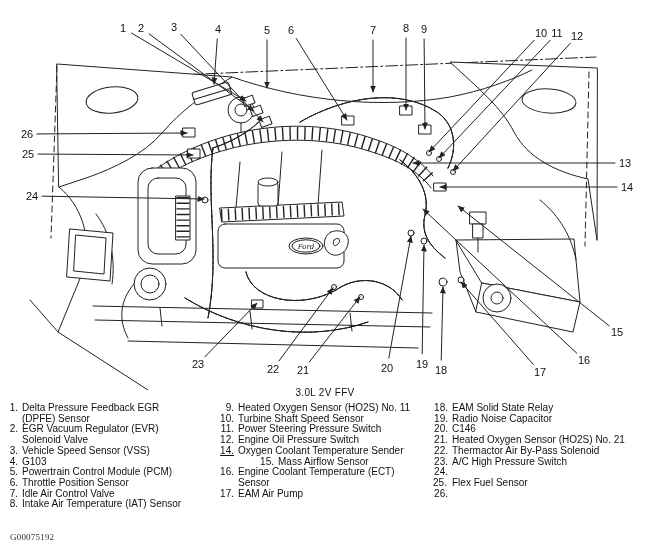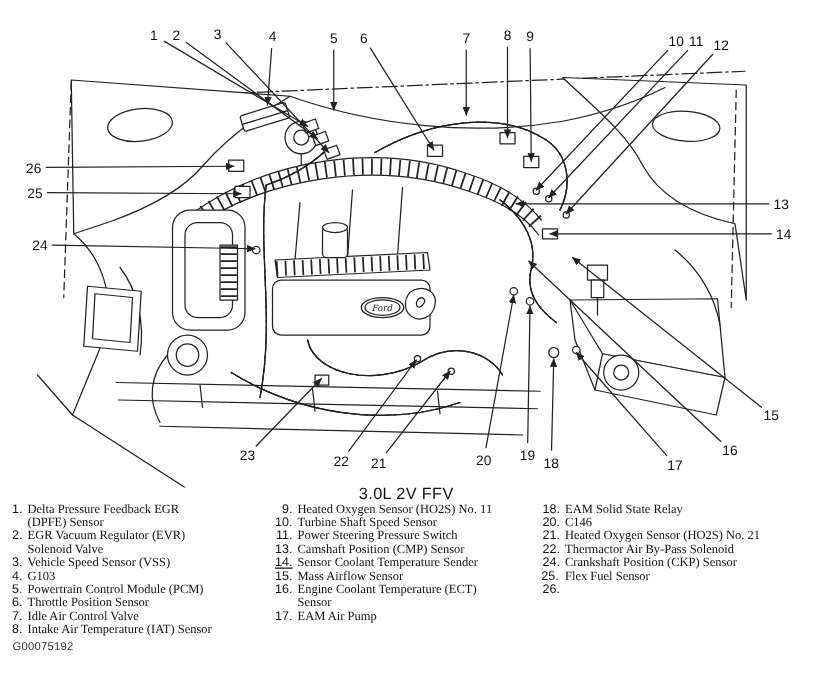--- a/index.html
+++ b/index.html
@@ -8,26 +8,26 @@
   #art{position:absolute;left:0;top:0;}
   #art path,#art rect,#art circle,#art ellipse,#art line{
         stroke:#222;fill:none;stroke-width:1;stroke-linecap:round;stroke-linejoin:round;}
   #art text{fill:#111;stroke:none;}
   .tube-o{stroke:#222;stroke-width:4.6;fill:none;}
   .tube-i{stroke:#fff;stroke-width:3;fill:none;}
   .tube-r{stroke:#222;stroke-width:3;fill:none;stroke-dasharray:1.3 4.4;stroke-linecap:butt;}
   #callouts line{stroke:#222;stroke-width:1;}
   #callouts text{fill:#111;stroke:none;font:11px "Liberation Sans",sans-serif;text-anchor:middle;}
   #diagram-title{position:absolute;left:0;top:387px;width:650px;text-align:center;
-        font-size:13px;letter-spacing:.3px;}
+        font-size:10px;letter-spacing:.3px;}
   .legend-col{position:absolute;top:403px;font-size:10px;line-height:10.7px;}
   .li{display:flex;align-items:flex-start;}
   .li .num{flex:none;text-align:right;margin-right:4px;}
-  .li .txt{white-space:pre-line;font-family:Liberation Serif, serif;}
-  #figure-id{position:absolute;left:10px;top:512px;font-size:9px;color:#333;letter-spacing:.2px;}
+  .li .txt{white-space:pre-line;}
+  #figure-id{position:absolute;left:10px;top:532px;font-size:9px;color:#333;letter-spacing:.2px;font-family:Liberation Serif, serif;}
 </style>
 </head>
 <body>
 
 <div id="page">
 
   <svg id="art" width="650" height="390" viewBox="0 0 650 390">
     <defs>
       <marker id="arw" markerWidth="8" markerHeight="7" refX="6.5" refY="3" orient="auto">
         <path d="M0,0 L7,3 L0,6 Z" style="fill:#222;stroke:none"></path>
@@ -261,61 +261,68 @@
         </div>
         <div class="li">
           <span class="num" style="width: 16px;">10.</span>
           <span class="txt">Turbine Shaft Speed Sensor</span>
         </div>
         <div class="li">
           <span class="num" style="width: 16px;">11.</span>
           <span class="txt">Power Steering Pressure Switch</span>
         </div>
         <div class="li">
-          <span class="num" style="width: 16px;">13.</span>
-          <span class="txt">Camshaft Position (CMP) Sensor</span>
+          <span class="num" style="width: 16px;">12.</span>
+          <span class="txt">Engine Oil Pressure Switch</span>
         </div>
         <div class="li">
           <span class="num" style="width: 16px; text-decoration: underline;">14.</span>
-          <span class="txt">Sensor Coolant Temperature Sender</span>
-        </div>
-        <div class="li">
-          <span class="num" style="width: 16px;">15.</span>
+          <span class="txt">Oxygen Coolant Temperature Sender</span>
+        </div>
+        <div class="li">
+          <span class="num" style="width: 16px; margin-left: 40px;">15.</span>
           <span class="txt">Mass Airflow Sensor</span>
         </div>
         <div class="li">
           <span class="num" style="width: 16px;">16.</span>
           <span class="txt">Engine Coolant Temperature (ECT)
 Sensor</span>
         </div>
         <div class="li">
           <span class="num" style="width: 16px;">17.</span>
           <span class="txt">EAM Air Pump</span>
         </div>
       </div>
       <div class="legend-col" style="left: 432px; width: 206px;">
         <div class="li">
           <span class="num" style="width: 16px;">18.</span>
           <span class="txt">EAM Solid State Relay</span>
         </div>
         <div class="li">
+          <span class="num" style="width: 16px;">19.</span>
+          <span class="txt">Radio Noise Capacitor</span>
+        </div>
+        <div class="li">
           <span class="num" style="width: 16px;">20.</span>
           <span class="txt">C146</span>
         </div>
         <div class="li">
           <span class="num" style="width: 16px;">21.</span>
           <span class="txt">Heated Oxygen Sensor (HO2S) No. 21</span>
         </div>
         <div class="li">
           <span class="num" style="width: 16px;">22.</span>
           <span class="txt">Thermactor Air By-Pass Solenoid</span>
         </div>
         <div class="li">
+          <span class="num" style="width: 16px;">23.</span>
+          <span class="txt">A/C High Pressure Switch</span>
+        </div>
+        <div class="li">
           <span class="num" style="width: 16px;">24.</span>
-          <span class="txt">Crankshaft Position (CKP) Sensor</span>
         </div>
         <div class="li">
           <span class="num" style="width: 16px; text-align: center;">25.</span>
           <span class="txt">Flex Fuel Sensor</span>
         </div>
         <div class="li">
           <span class="num" style="width: 16px;">26.</span>
         </div>
       </div>
     </div>

